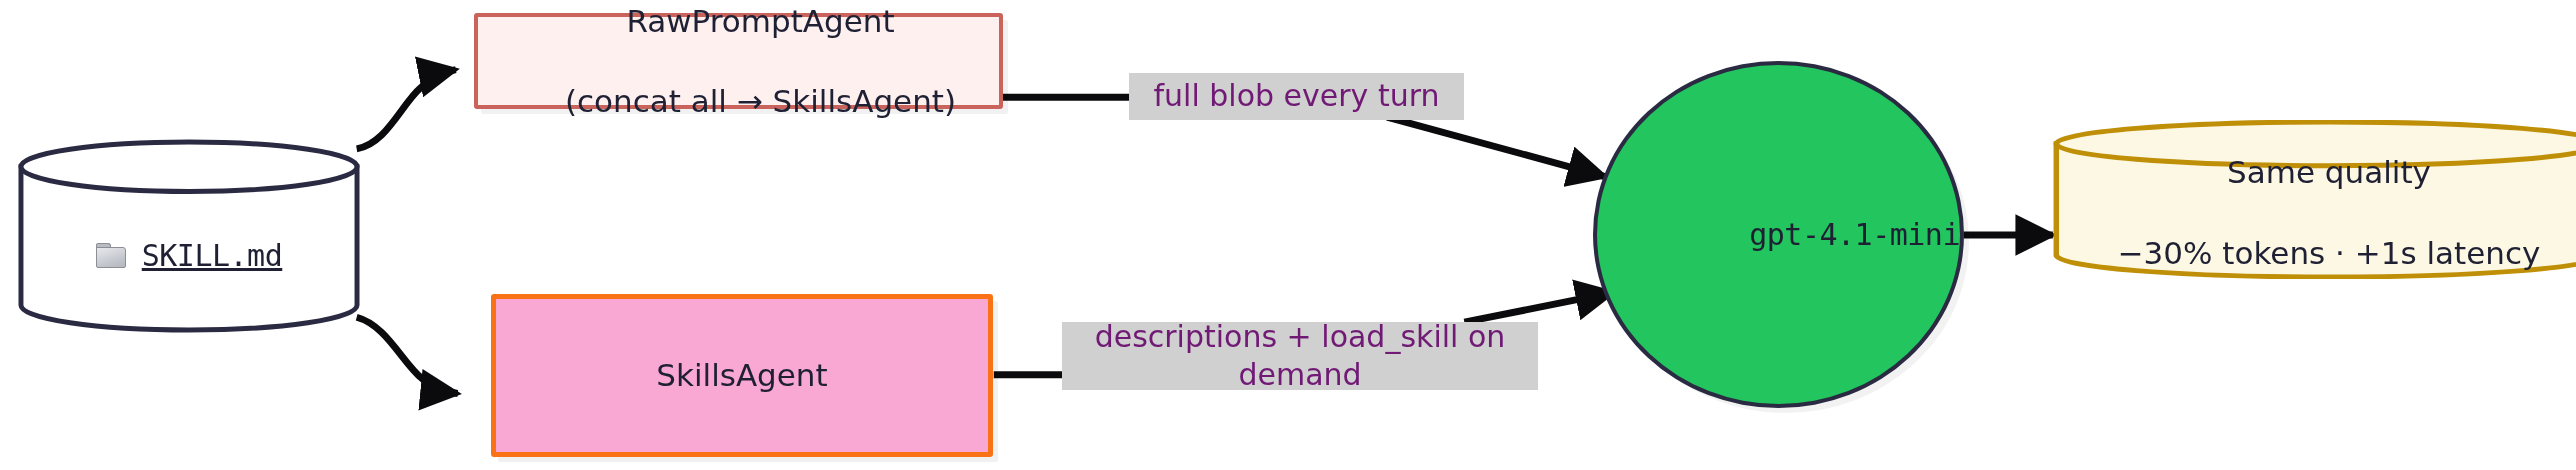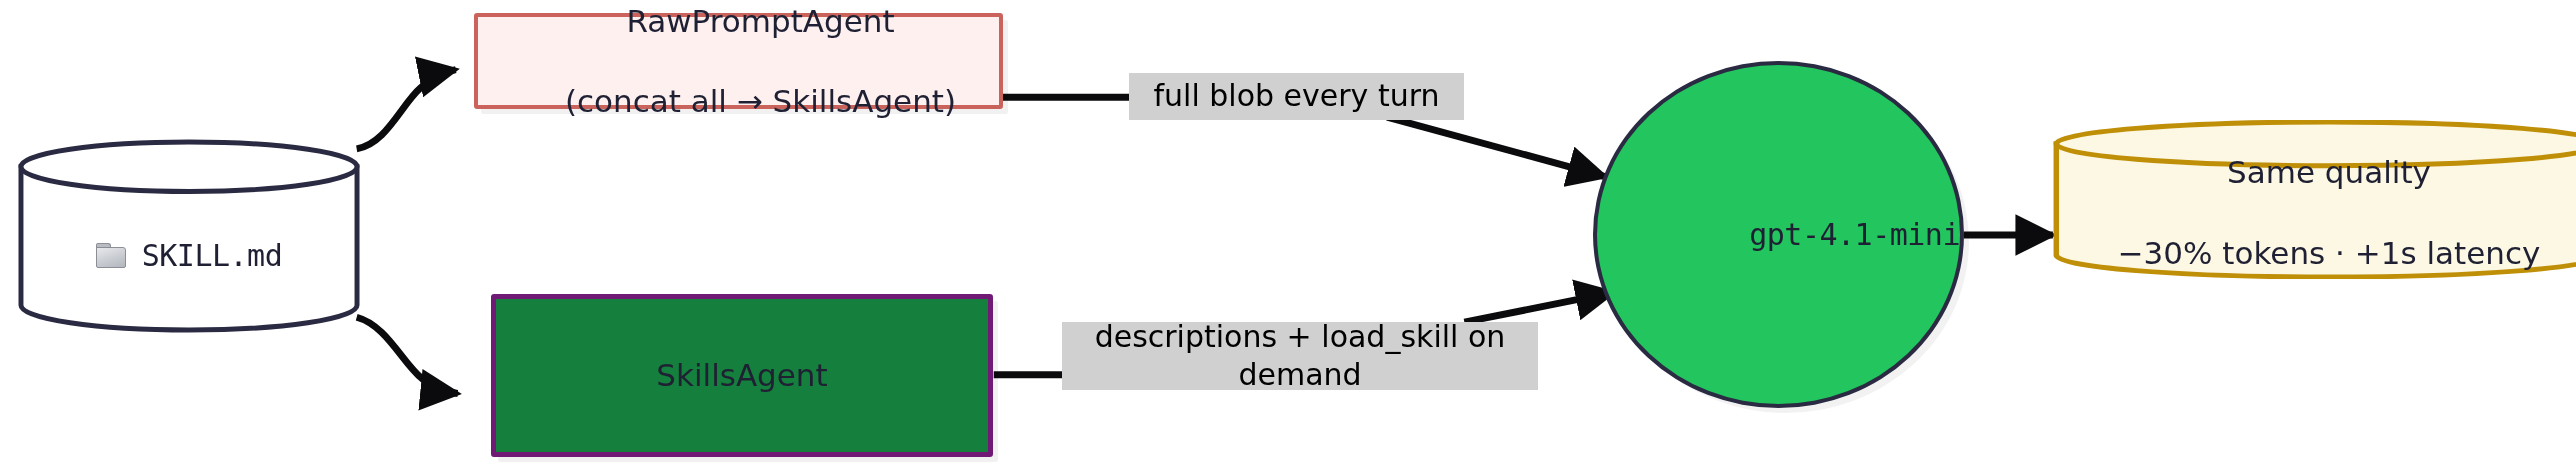--- a/index.html
+++ b/index.html
@@ -63,22 +63,22 @@
     box-shadow: 6px 6px 0 -1px rgba(0,0,0,0.055);
   }
   .proc-box .node-label { font-size: 31px; }
 
   .box-red {
     background: #fdf0ef;
     border: 4px solid #c9635c;
     padding-left: 44px;
   }
   .box-green {
-    background: #15803d;
-    border: 5px solid #701a75;
+    background: #f9a8d4;
+    border: 5px solid #f97316;
   }
 
   
   .circle-node {
     position: absolute;
     box-sizing: border-box;
     border-radius: 50%;
     background: #22c55e;
     border: 4px solid #2a2b42;
     display: flex;
@@ -89,40 +89,41 @@
   .circle-node .node-label {
     font-family: "DejaVu Sans Mono", monospace;
     font-size: 30px;
     letter-spacing: -0.5px;
   }
 
   
   .edge-label {
     position: absolute;
     background: #d0d0d0;
-    color: #000000;
+    color: #701a75;
     font-size: 30px;
     line-height: 1.28;
     text-align: center;
     padding: 3px 7px;
     box-sizing: border-box;
     white-space: pre-line;
     display: flex;
     align-items: center;
     justify-content: center;
   }
 
   
   .skill-text {
     font-family: "DejaVu Sans Mono", monospace;
     font-size: 30px;
     letter-spacing: -0.5px;
     display: inline-flex;
     align-items: center;
     gap: 16px;
+    text-decoration: underline;
   }
   .folder-icon {
     display: inline-block;
     width: 30px;
     height: 24px;
     position: relative;
     flex: 0 0 auto;
   }
   .folder-icon::before {
     content: "";

